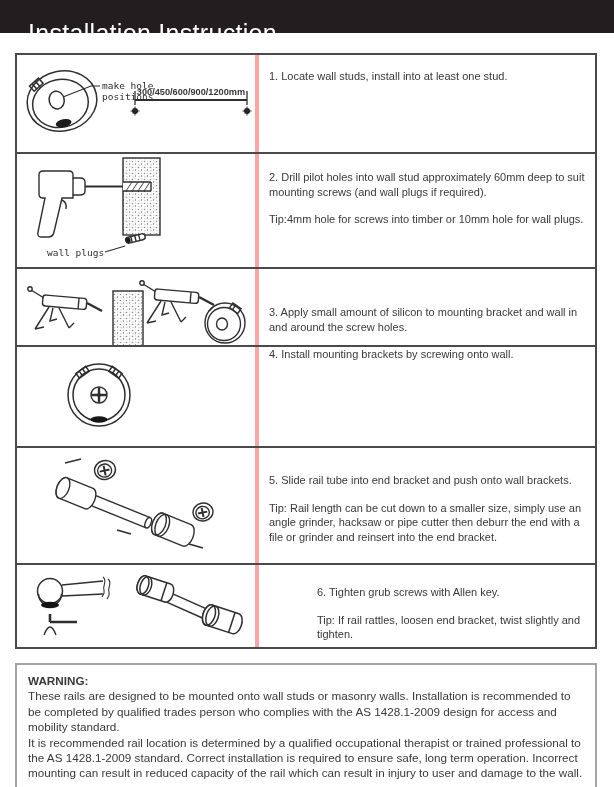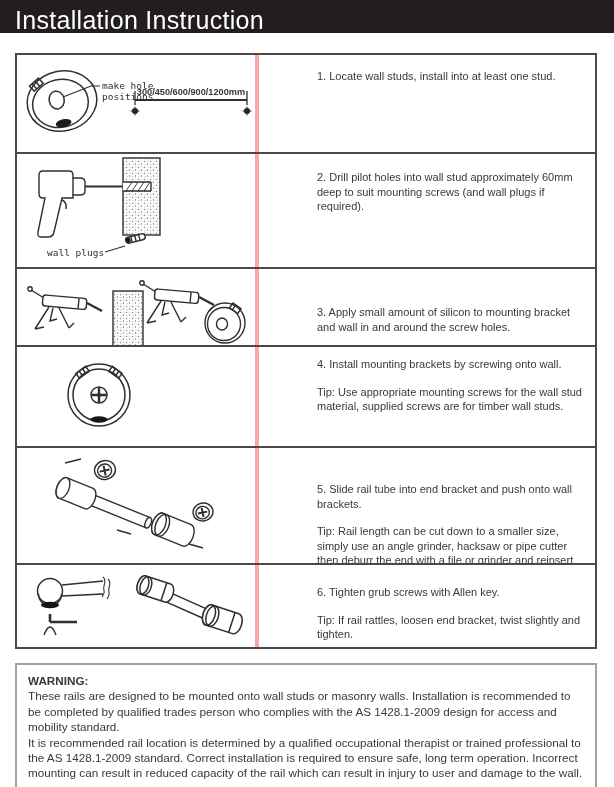--- a/index.html
+++ b/index.html
@@ -4,44 +4,44 @@
 <style>
   html,body { margin:0; padding:0; }
   body {
     width:614px; height:787px; position:relative; background:#ffffff;
     font-family:"Liberation Sans", sans-serif; color:#39393b; overflow:hidden;
   }
   .titlebar {
     position:absolute; left:0; top:0; width:614px; height:33px; background:#221d1e;
   }
   .titlebar h1 {
-    margin:4px; padding-left:11px; font-size:25px; line-height:33px;
+    margin:17px; padding-left:11px; font-size:25px; line-height:33px;
     font-weight:400; color:#ffffff; letter-spacing:0.3px;
   }
   .steps-table {
     position:absolute; left:15px; top:53px; width:582px;
     border:2px solid #4a4a4c; box-sizing:border-box; background:#fff;
   }
   .row { display:flex; border-bottom:2px solid #4a4a4c; box-sizing:border-box; }
-  .row:last-child { border-bottom:none; }
+  .row:last-child { border-bottom:none;gap:48px; }
   .r1{height:99px} .r2{height:115px} .r3{height:78px}
   .r4{height:101px} .r5{height:117px} .r6{height:82px}
   .cell-ill {
     width:242px; border-right:4px solid #fca5a5; box-sizing:border-box;
     position:relative; overflow:hidden;
   }
   .cell-ill svg { display:block; }
   .cell-text {
     flex:1; box-sizing:border-box; padding:0 6px 0 10px;
-    font-size:11px; line-height:1.32; overflow:hidden;margin-left:48px;
+    font-size:11px; line-height:1.32; overflow:hidden;
   }
   .cell-text p { margin:0; }
   .cell-text p.tip { margin-top:13px; }
   .pt14{padding-top:14px} .pt18{padding-top:16px} .pt36{padding-top:36px}
-  .pt10{padding-top:10px} .pt26{padding-top:34px} .pt20{padding-top:20px}
+  .pt10{} .pt26{padding-top:25px} .pt20{padding-top:20px}
   .warning {
     position:absolute; left:15px; top:663px; width:582px; height:128px;
     border:2px solid #a3a3a3; box-sizing:border-box; padding:8px 11px 0 11px;
     overflow:hidden;
   }
   .warning p { margin:0; font-size:11.7px; line-height:15.4px; }
   .warn-title { font-weight:bold; }
   .svg-mono { font-family:"DejaVu Sans Mono", monospace; font-size:9.5px; fill:#2f2f31; }
   .svg-dim  { font-family:"Liberation Sans", sans-serif; font-size:9.2px; font-weight:bold; fill:#39393b; }
   svg .ln { stroke:#2f2f31; fill:none; }
@@ -127,20 +127,21 @@
               <line x1="10" y1="0" x2="10" y2="6"></line>
               <line x1="14" y1="0" x2="14" y2="6"></line>
               <ellipse cx="2.6" cy="3" rx="2.4" ry="2.8" fill="#1c1c1e" stroke="none"></ellipse>
             </g>
           </g>
           <text class="svg-mono" x="30" y="102">wall plugs</text>
         </svg>
       </div>
       <div class="cell-text pt18">
         <p>2. Drill pilot holes into wall stud approximately 60mm deep to suit mounting screws (and wall plugs if required).</p>
+        <p class="tip">Tip:4mm hole for screws into timber or 10mm hole for wall plugs.</p>
       </div>
     </div>
 
     <div class="row r3">
       <div class="cell-ill">
         <svg width="242" height="86" viewBox="0 0 242 86">
           <defs>
             <pattern id="spk3" width="6" height="6" patternUnits="userSpaceOnUse">
               <circle cx="1.5" cy="1.5" r="0.8" fill="#8a8a8a"></circle>
               <circle cx="4.5" cy="4" r="0.7" fill="#6f6f6f"></circle>
@@ -214,21 +215,20 @@
                 <path d="M0 -7.5 V7.5 M-7.5 0 H7.5" stroke-width="2.4"></path>
                 <circle r="2" fill="#2f2f31" stroke="none"></circle>
               </g>
               <ellipse cx="0" cy="24.5" rx="8.5" ry="3.2" fill="#161618" stroke="none"></ellipse>
             </g>
           </g>
         </svg>
       </div>
       <div class="cell-text pt10">
         <p>4. Install mounting brackets by screwing onto wall.</p>
-        <p class="tip">Tip: Use appropriate mounting screws for the wall stud material, supplied screws are for timber wall studs.</p>
       </div>
     </div>
 
     <div class="row r5">
       <div class="cell-ill">
         <svg width="242" height="113" viewBox="0 0 242 113">
           <g class="ln" stroke-width="1.4">
             <line x1="48" y1="15" x2="64" y2="11" stroke-width="1.6"></line>
             <line x1="100" y1="82" x2="114" y2="86" stroke-width="1.6"></line>
             <line x1="172" y1="96" x2="186" y2="100" stroke-width="1.6"></line>

